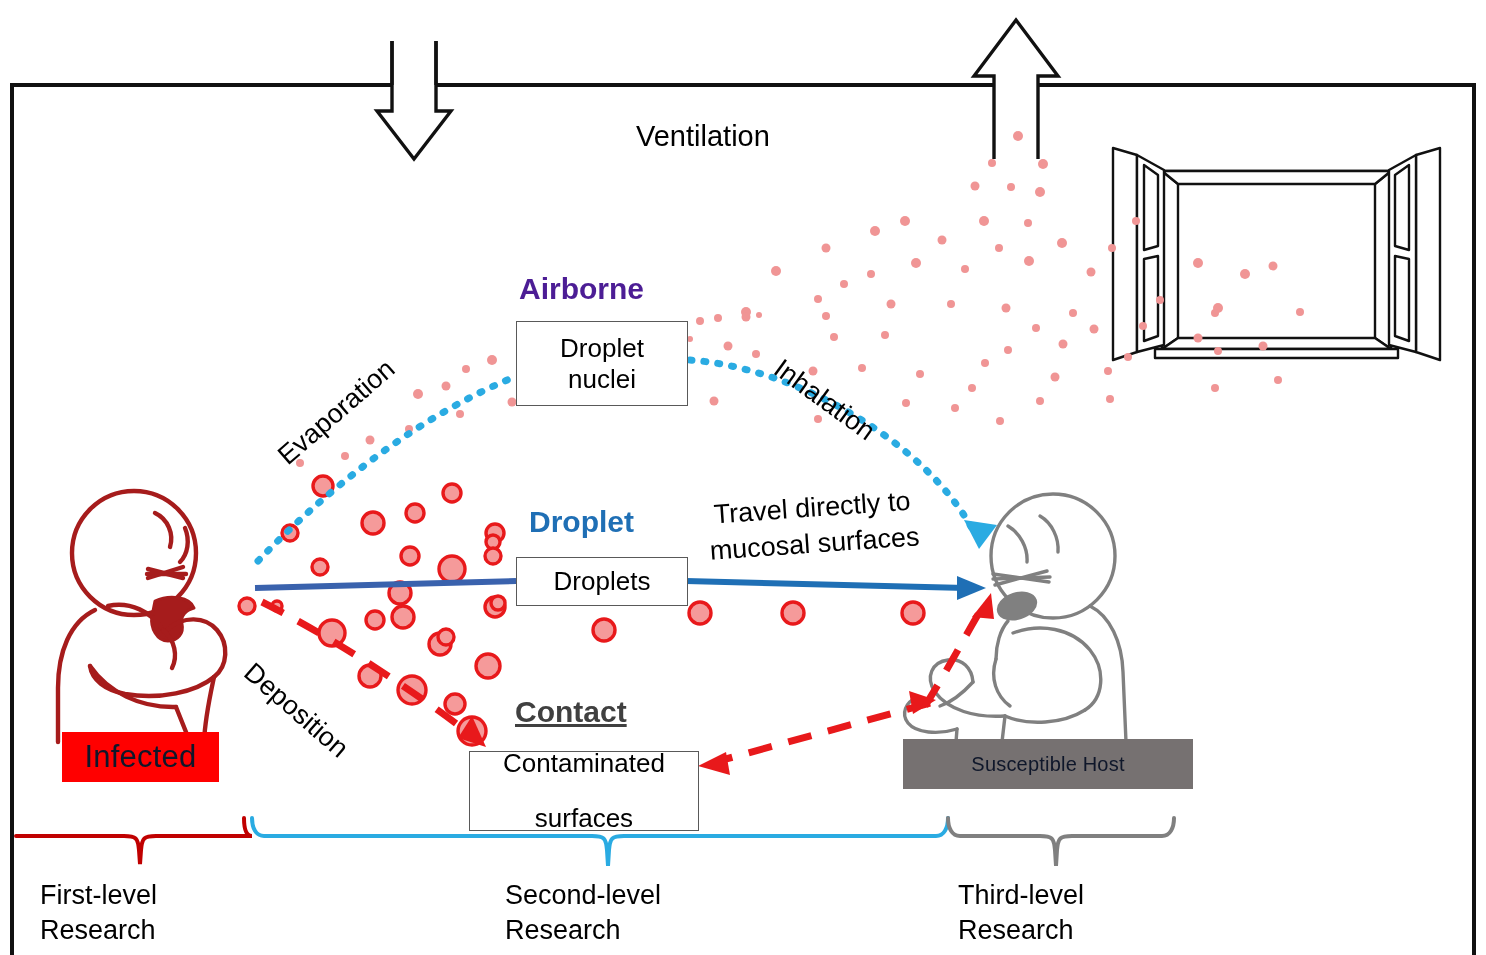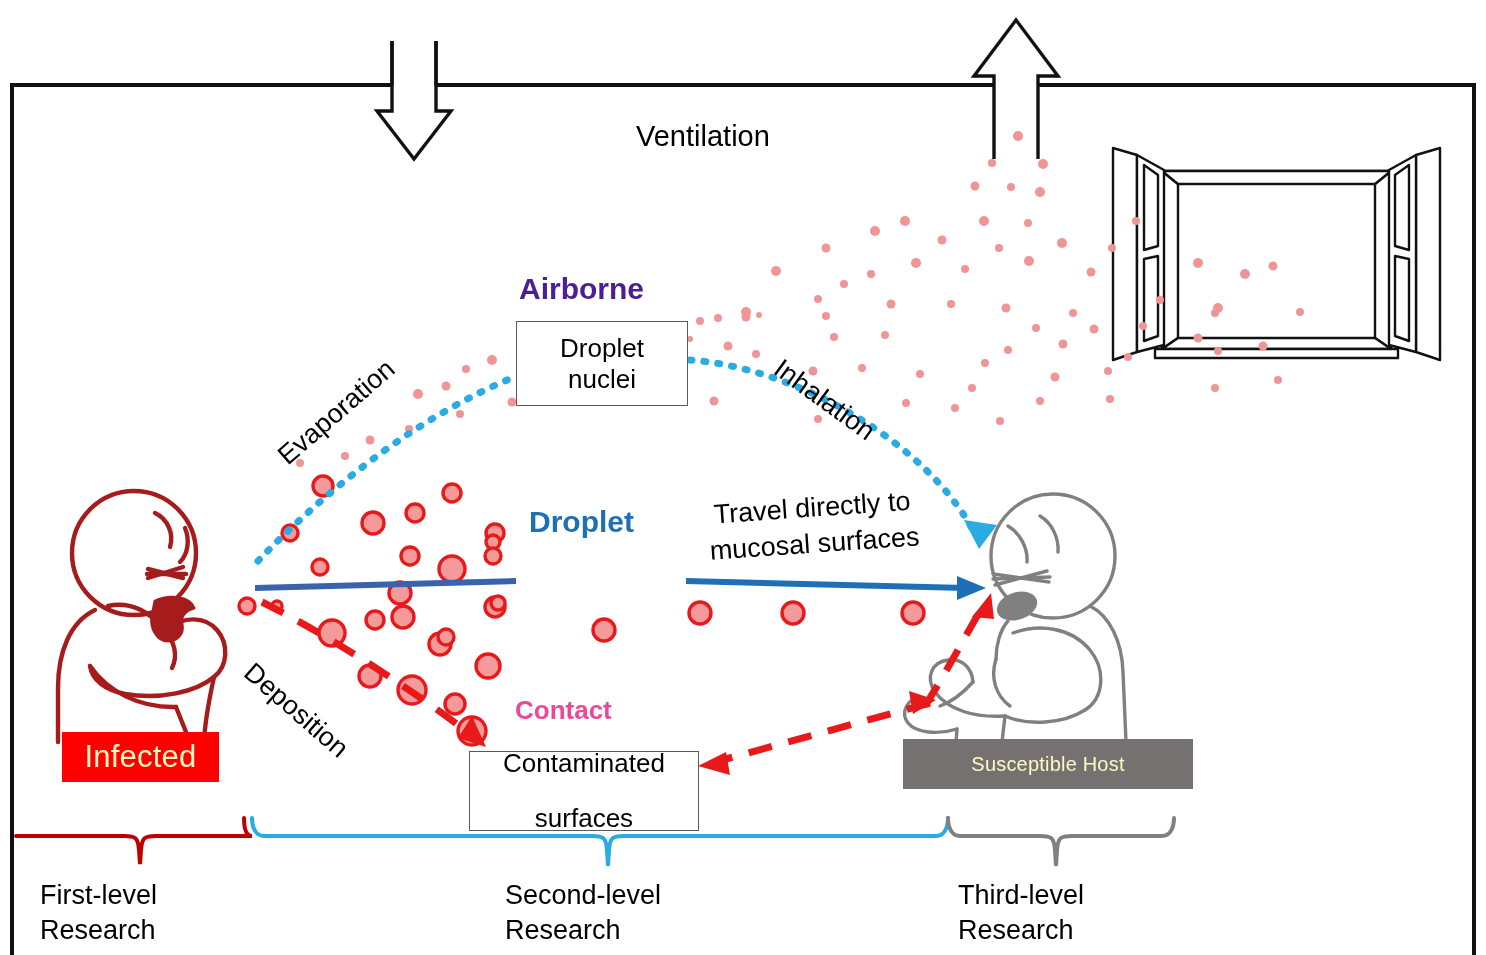--- a/index.html
+++ b/index.html
@@ -14,34 +14,34 @@
   #stage svg{position:absolute;left:0;top:0;width:1486px;height:955px;}
 
   
   .txt{position:absolute;white-space:nowrap;color:#000;}
 
   .ventilation-label{left:636px;top:104px;font-size:29px;}
 
   .mode-title{font-weight:bold;}
   .airborne-title{left:519px;top:256px;font-size:30px;color:#4c1d95;}
   .droplet-title{left:529px;top:489px;font-size:30px;color:#1F6FB5;}
-  .contact-title{left:515px;top:679px;font-size:26px;color:#ec4899;}
+  .contact-title{left:515px;top:679px;font-size:30px;color:#404040;text-decoration:underline;}
 
   .nodebox{
     position:absolute;background:#ffffff;border:1.6px solid #595959;
     display:flex;flex-direction:column;align-items:center;justify-content:center;
     font-size:26px;color:#000;line-height:1.18;text-align:center;
   }
   #box-droplet-nuclei{left:516px;top:305px;width:170px;height:83px;}
   #box-droplets{left:516px;top:541px;width:170px;height:47px;}
   #box-contaminated{left:469px;top:735px;width:228px;height:78px;gap:24px;}
 
   .pillbox{
     position:absolute;display:flex;align-items:center;justify-content:center;
-    color:#fef9c3;font-size:31px;letter-spacing:.2px;
+    color:#0f172a;font-size:31px;letter-spacing:.2px;
   }
   #pill-infected{left:62px;top:716px;width:157px;height:50px;background:#FF0000;}
   #pill-host{left:903px;top:723px;width:290px;height:50px;background:#767171;font-size:20px;}
 
   .rot{transform-origin:0 0;}
   #lbl-evaporation{left:272px;top:432px;font-size:27px;transform:rotate(-41deg);}
   #lbl-inhalation{left:786px;top:337px;font-size:27px;transform:rotate(36deg);}
   #lbl-deposition{left:258px;top:641px;font-size:27px;transform:rotate(41deg);}
 
   #lbl-travel{
@@ -313,20 +313,23 @@
 
 <div class="txt mode-title airborne-title">Airborne</div>
 <div class="txt mode-title droplet-title">Droplet</div>
 <div class="txt mode-title contact-title">Contact</div>
 
 <div class="nodebox" id="box-droplet-nuclei">
   <span>Droplet</span>
   <span>nuclei</span>
 </div>
 
+<div class="nodebox" id="box-droplets">
+  <span>Droplets</span>
+</div>
 
 <div class="nodebox" id="box-contaminated">
   <span>Contaminated</span>
   <span>surfaces</span>
 </div>
 
 <div class="pillbox" id="pill-infected">Infected</div>
 <div class="pillbox" id="pill-host">Susceptible Host</div>
 
 <div class="txt rot" id="lbl-evaporation">Evaporation</div>

